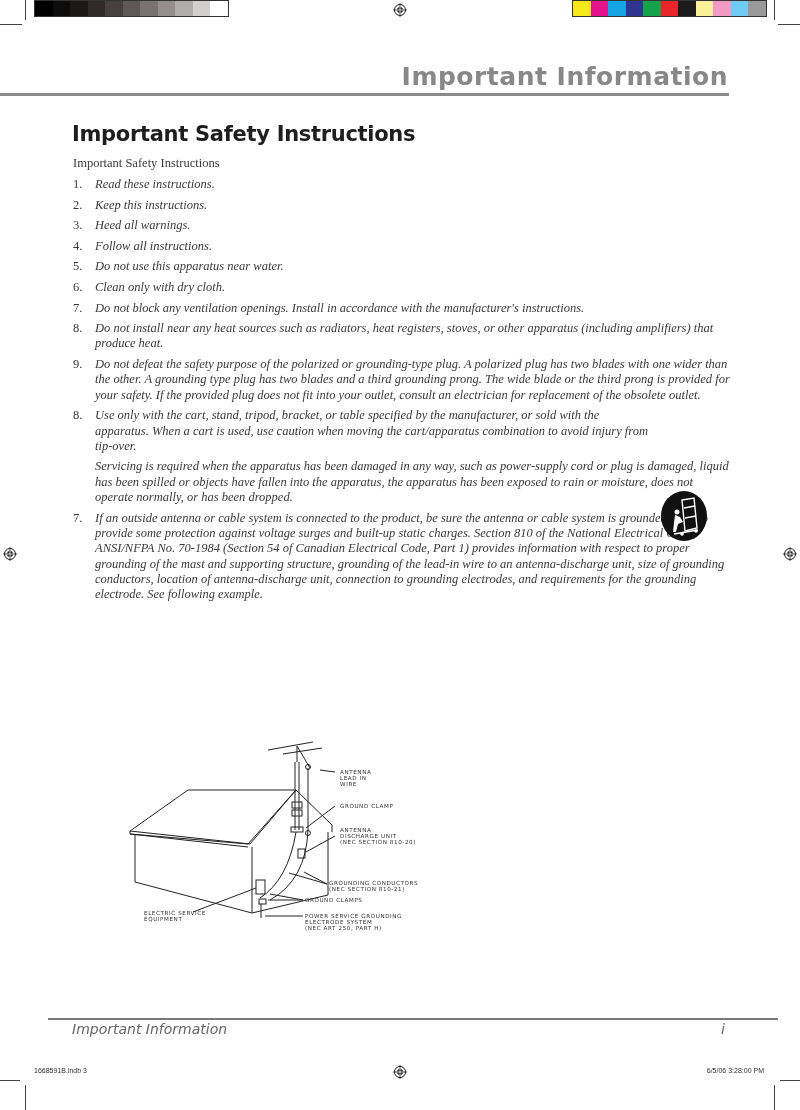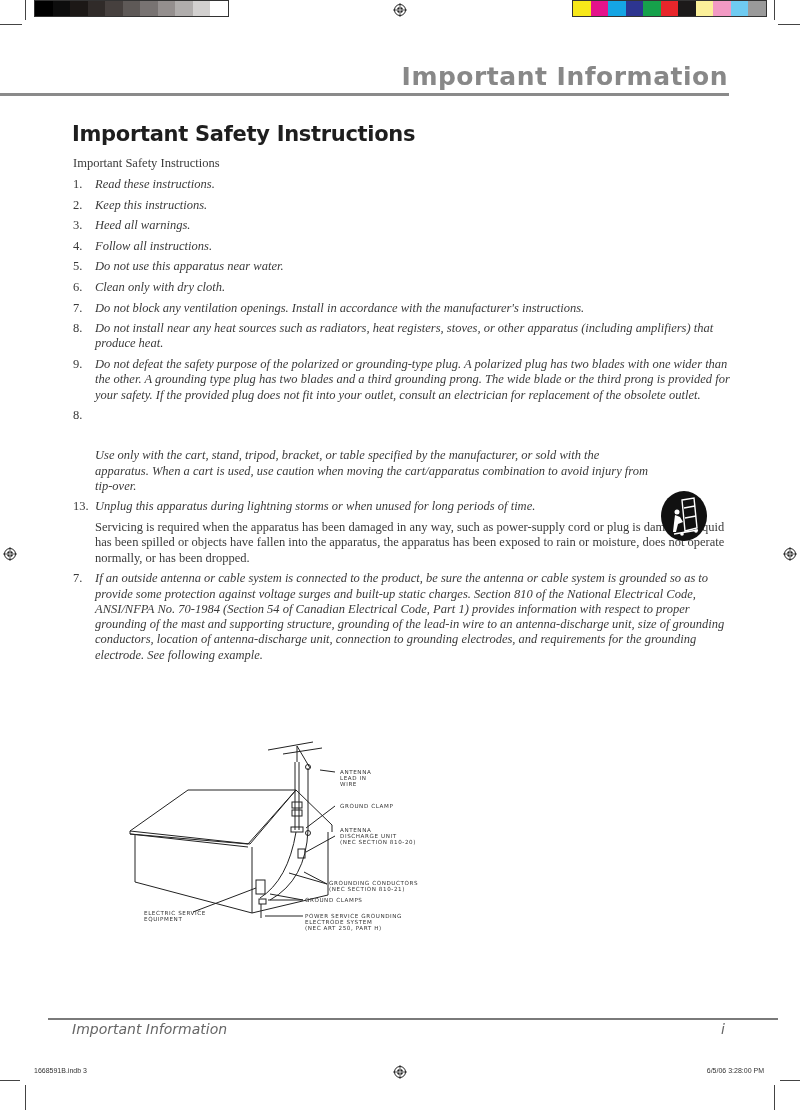--- a/index.html
+++ b/index.html
@@ -12,21 +12,21 @@
   .reg { position:absolute; width:14px; height:14px; }
   
   .hdr-title { position:absolute; right:72px; top:62px; font-family:"DejaVu Sans", sans-serif; font-weight:bold; font-size:25px; color:#888; letter-spacing:0.5px; }
   .hdr-rule { position:absolute; left:0; width:729px; top:93px; height:3px; background:#8a8a8a; }
   .page-title { position:absolute; left:72px; top:122px; font-family:"DejaVu Sans", sans-serif; font-weight:bold; font-size:21px; color:#1e1e1e; letter-spacing:-0.3px; }
   .intro { position:absolute; left:73px; top:156px; font-size:12.5px; }
   .list { position:absolute; left:73px; top:177px; width:660px; font-size:12.5px; line-height:15.3px; }
   .item { display:flex; margin-bottom:5.3px; }
   .num { width:22px; flex:none; }
   .txt { flex:1;font-style:italic; }
-  .sub { margin-left:22px; margin-bottom:5.3px; }
+  .sub { margin-left:22px; margin-bottom:5.3px;font-style:italic; }
   .cart-icon { position:absolute; left:660px; top:490px; width:48px; height:52px; }
   .diagram { position:absolute; left:120px; top:740px; width:320px; height:200px; }
   .lbl { font-family:"DejaVu Sans", sans-serif; font-size:5.6px; fill:#333; letter-spacing:0.6px; }
   .ftr-rule { position:absolute; left:48px; width:730px; top:1018px; height:2px; background:#7a7a7a; }
   .ftr-title { position:absolute; left:72px; top:1021px; font-family:"DejaVu Sans", sans-serif; font-style:italic; font-size:14px; color:#666; }
   .ftr-page { position:absolute; right:75px; top:1021px; font-family:"DejaVu Sans", sans-serif; font-style:italic; font-size:14px; color:#666; }
   .slug { position:absolute; top:1067px; font-family:"Liberation Sans", sans-serif; font-size:7px; color:#333; }
 </style>
 </head>
 <body>
@@ -125,25 +125,21 @@
   <div class="item">
       <span class="num">8.</span>
       <span class="txt">Do not install near any heat sources such as radiators, heat registers, stoves, or other apparatus (including amplifiers) that produce heat.</span>
     </div>
   <div class="item">
       <span class="num">9.</span>
       <span class="txt">Do not defeat the safety purpose of the polarized or grounding-type plug. A polarized plug has two blades with one wider than the other. A grounding type plug has two blades and a third grounding prong. The wide blade or the third prong is provided for your safety. If the provided plug does not fit into your outlet, consult an electrician for replacement of the obsolete outlet.</span>
     </div>
   <div class="item">
       <span class="num">8.</span>
-      <span class="txt" style="padding-right:85px;margin-top:40px;">Use only with the cart, stand, tripod, bracket, or table specified by the manufacturer, or sold with the apparatus. When a cart is used, use caution when moving the cart/apparatus combination to avoid injury from tip-over.</span>
-    </div>
-  <div class="item">
-      <span class="num">13.</span>
-      <span class="txt">Unplug this apparatus during lightning storms or when unused for long periods of time.</span>
+      <span class="txt" style="padding-right:85px;">Use only with the cart, stand, tripod, bracket, or table specified by the manufacturer, or sold with the apparatus. When a cart is used, use caution when moving the cart/apparatus combination to avoid injury from tip-over.</span>
     </div>
   <div class="sub">Servicing is required when the apparatus has been damaged in any way, such as power-supply cord or plug is damaged, liquid has been spilled or objects have fallen into the apparatus, the apparatus has been exposed to rain or moisture, does not operate normally, or has been dropped.</div>
   <div class="item">
       <span class="num">7.</span>
       <span class="txt">If an outside antenna or cable system is connected to the product, be sure the antenna or cable system is grounded so as to provide some protection against voltage surges and built-up static charges. Section 810 of the National Electrical Code, ANSI/NFPA No. 70-1984 (Section 54 of Canadian Electrical Code, Part 1) provides information with respect to proper grounding of the mast and supporting structure, grounding of the lead-in wire to an antenna-discharge unit, size of grounding conductors, location of antenna-discharge unit, connection to grounding electrodes, and requirements for the grounding electrode. See following example.</span>
     </div>
 </div>
 
 <svg class="cart-icon" viewBox="0 0 48 52">
   <ellipse cx="24" cy="26" rx="23" ry="25" fill="#111"></ellipse>

